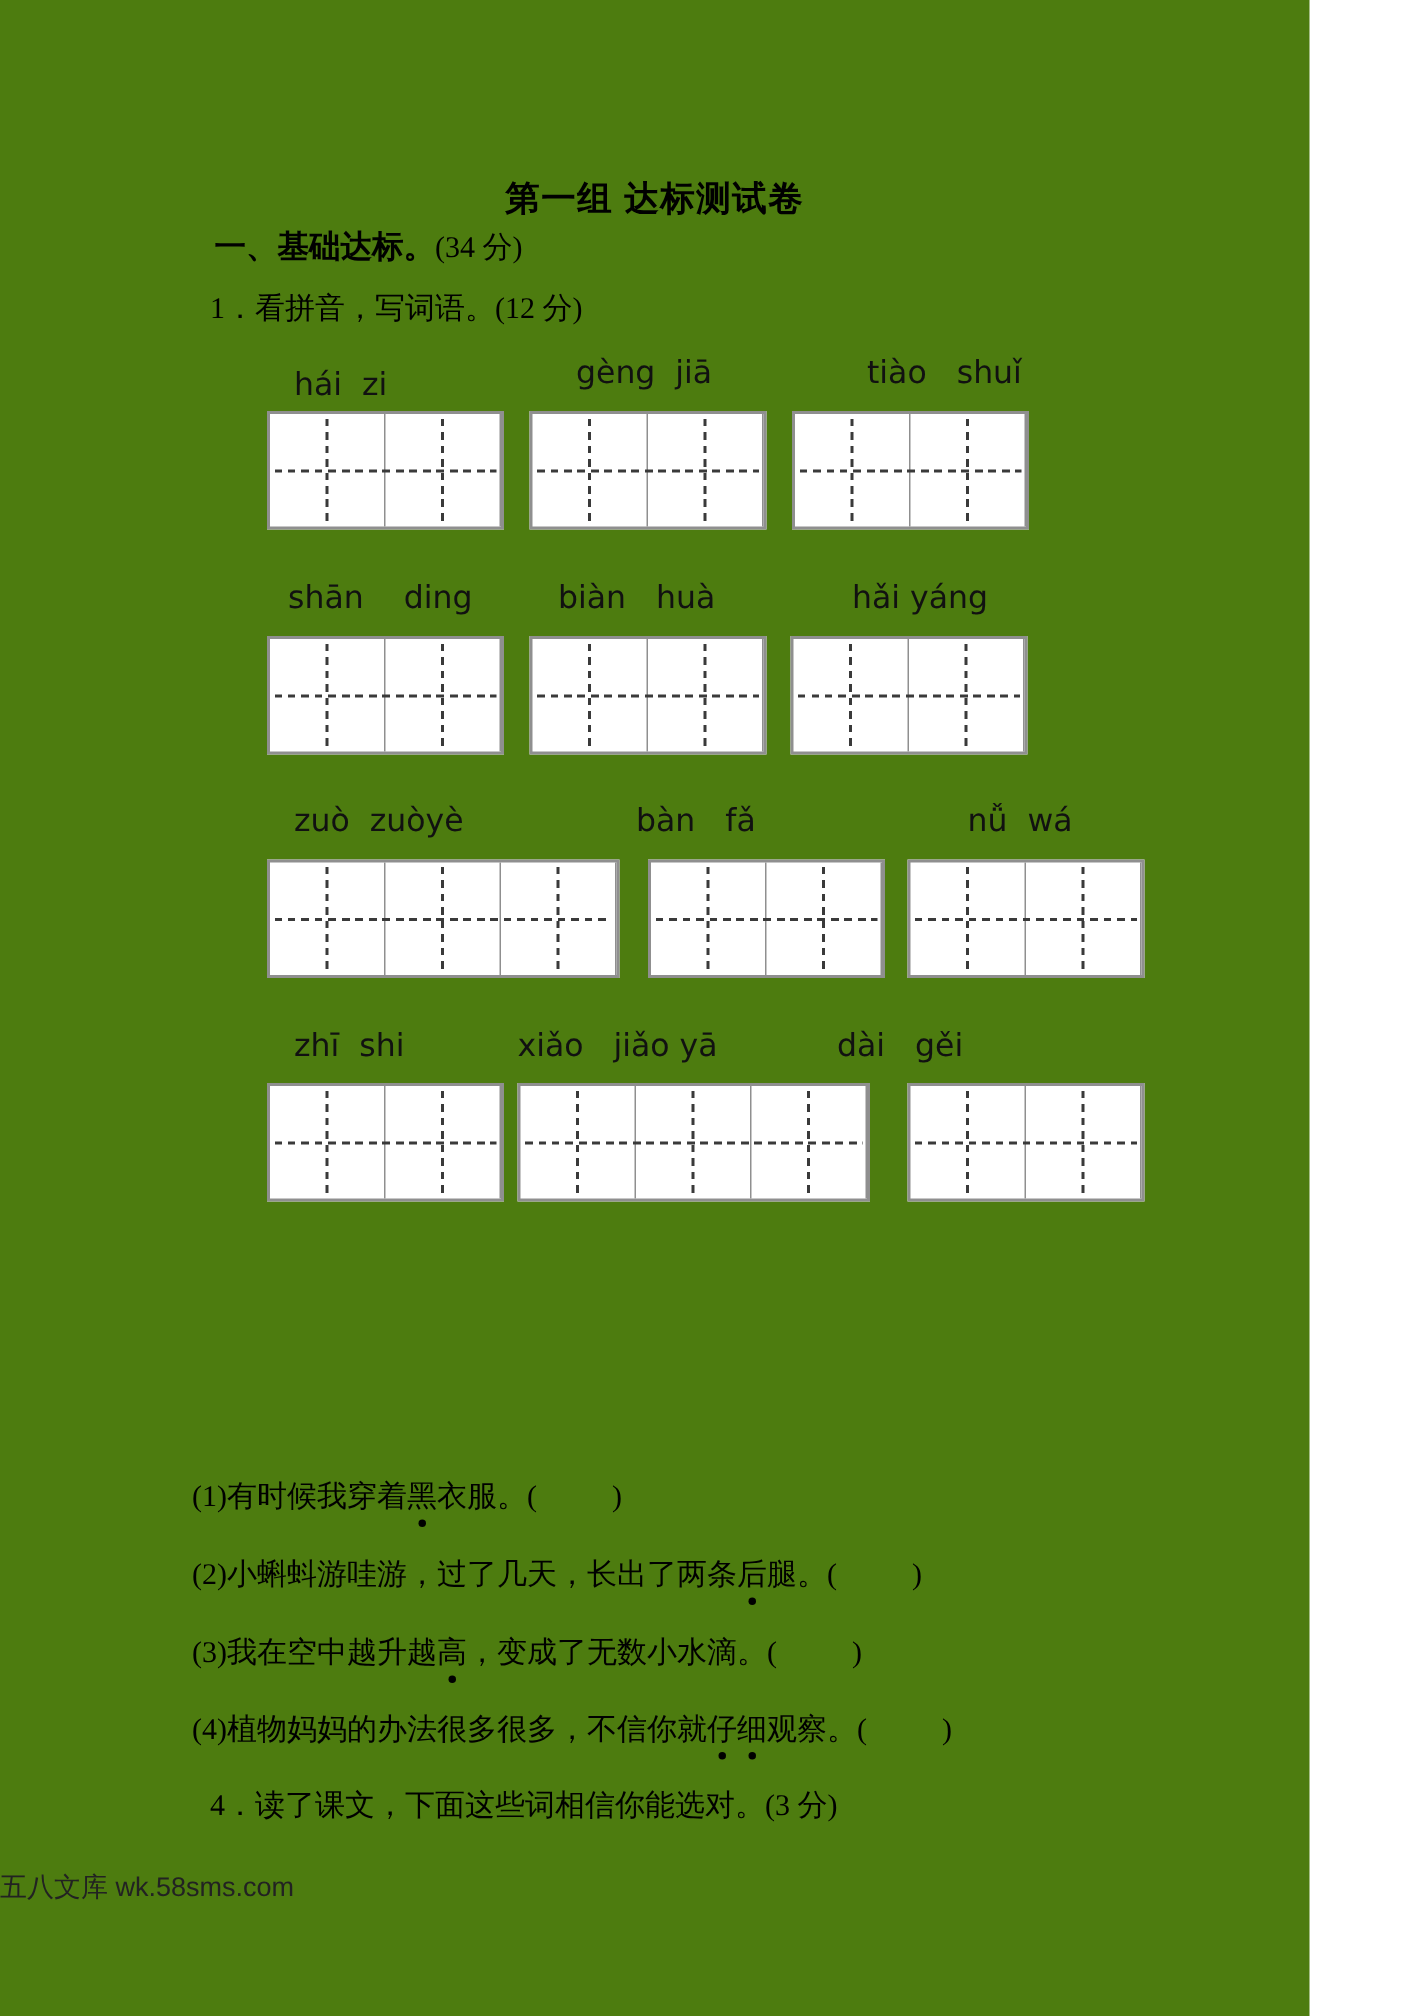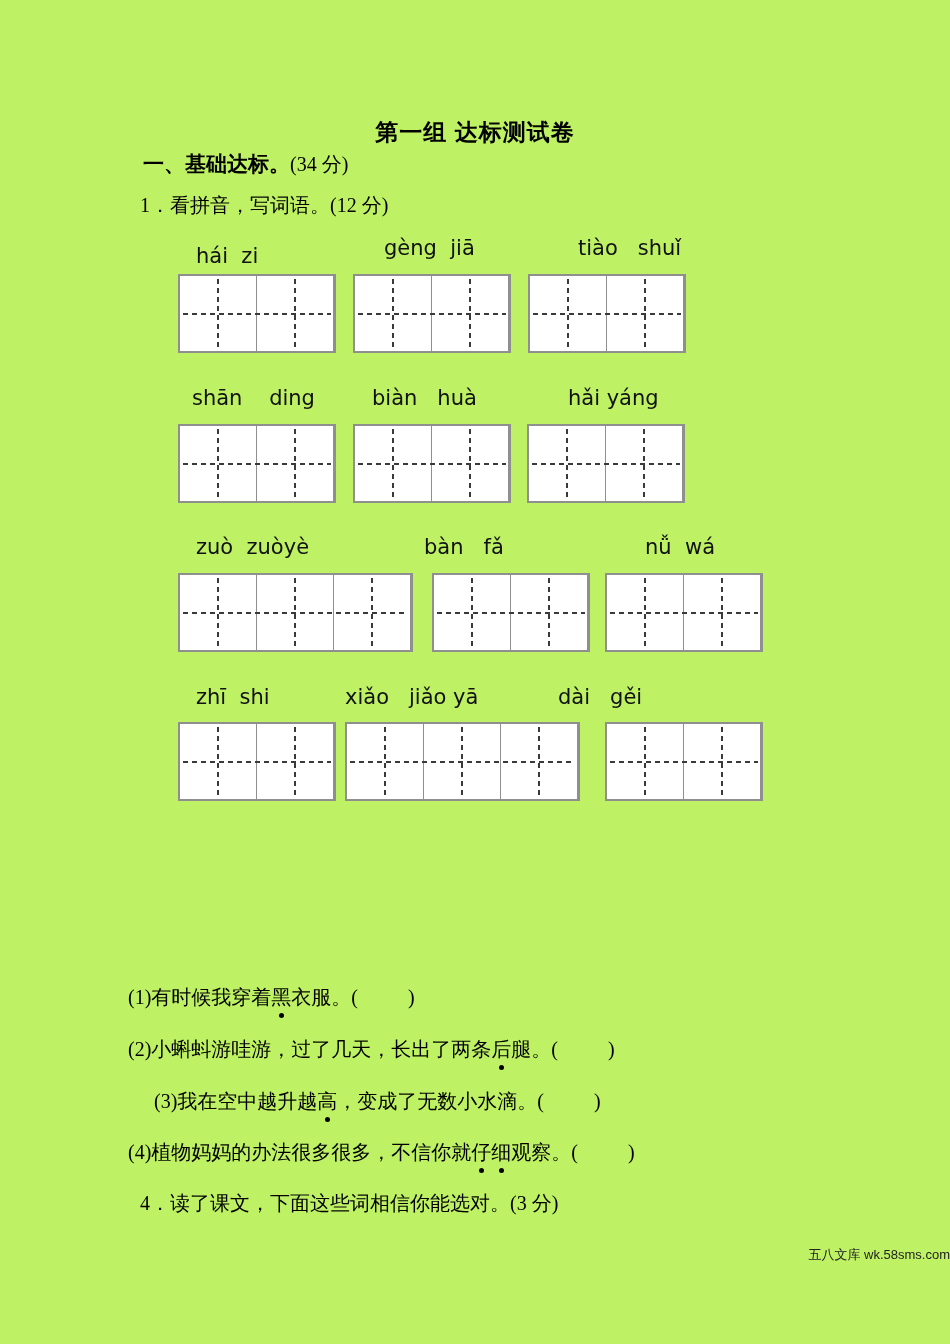--- a/index.html
+++ b/index.html
@@ -2,23 +2,23 @@
 <html><head>
 <meta charset="utf-8">
 <style>
   html, body {
     margin: 0;
     padding: 0;
     background: #ffffff;
   }
   #page {
     position: relative;
-    width: 950px;
+    width: 873px;
     height: 1344px;
-    background: #bef264;
+    background: #4d7c0f;
     font-family: "Liberation Serif", serif;
     color: #000000;
     overflow: hidden;
   }
   .abs { position: absolute; }
   #exam-title {
     left: 0; right: 0; top: 117px;
     text-align: center;
     font-family: "Liberation Sans", sans-serif;
     font-weight: 700;
@@ -99,23 +99,23 @@
     left: 50%;
     bottom: -7px;
     width: 5px;
     height: 5px;
     margin-left: -2.5px;
     border-radius: 50%;
     background: #000000;
   }
   #footer-watermark {
     left: 0; right: 0; top: 1246px;
-    text-align: right;
+    text-align: left;
     font-family: "Liberation Sans", sans-serif;
-    font-size: 13px;
+    font-size: 18px;
     color: #222222;
   }
 </style>
 </head>
 <body>
 
 <div id="page">
   <div id="exam-title" class="abs">第一组 达标测试卷</div>
 
   <div id="section-heading" class="abs"><span class="cn">一、基础达标。</span><span class="score">(34 分)</span></div>
@@ -249,20 +249,20 @@
         </div>
         <div class="hline"></div>
       </div>
     </div>
 
 
 
   <div id="sentence-section">
       <div class="sentence" style="top: 984px;"><span>(1)有时候我穿着</span><span class="dotchar">黑<span class="udot"></span></span><span>衣服。(          )</span></div>
       <div class="sentence" style="top: 1036px;"><span>(2)小蝌蚪游哇游，过了几天，长出了两条</span><span class="dotchar">后<span class="udot"></span></span><span>腿。(          )</span></div>
-      <div class="sentence" style="top: 1088px; margin-left: 26px;"><span>(3)我在空中越升越</span><span class="dotchar">高<span class="udot"></span></span><span>，变成了无数小水滴。(          )</span></div>
+      <div class="sentence" style="top: 1088px;"><span>(3)我在空中越升越</span><span class="dotchar">高<span class="udot"></span></span><span>，变成了无数小水滴。(          )</span></div>
       <div class="sentence" style="top: 1139px;"><span>(4)植物妈妈的办法很多很多，不信你就</span><span class="dotchar">仔<span class="udot"></span></span><span class="dotchar">细<span class="udot"></span></span><span>观察。(          )</span></div>
     </div>
 
   <div class="qlabel" style="top:1190px">4．读了课文，下面这些词相信你能选对。(3 分)</div>
 
   <div id="footer-watermark" class="abs">五八文库 wk.58sms.com</div>
 </div>
 
 </body></html>

